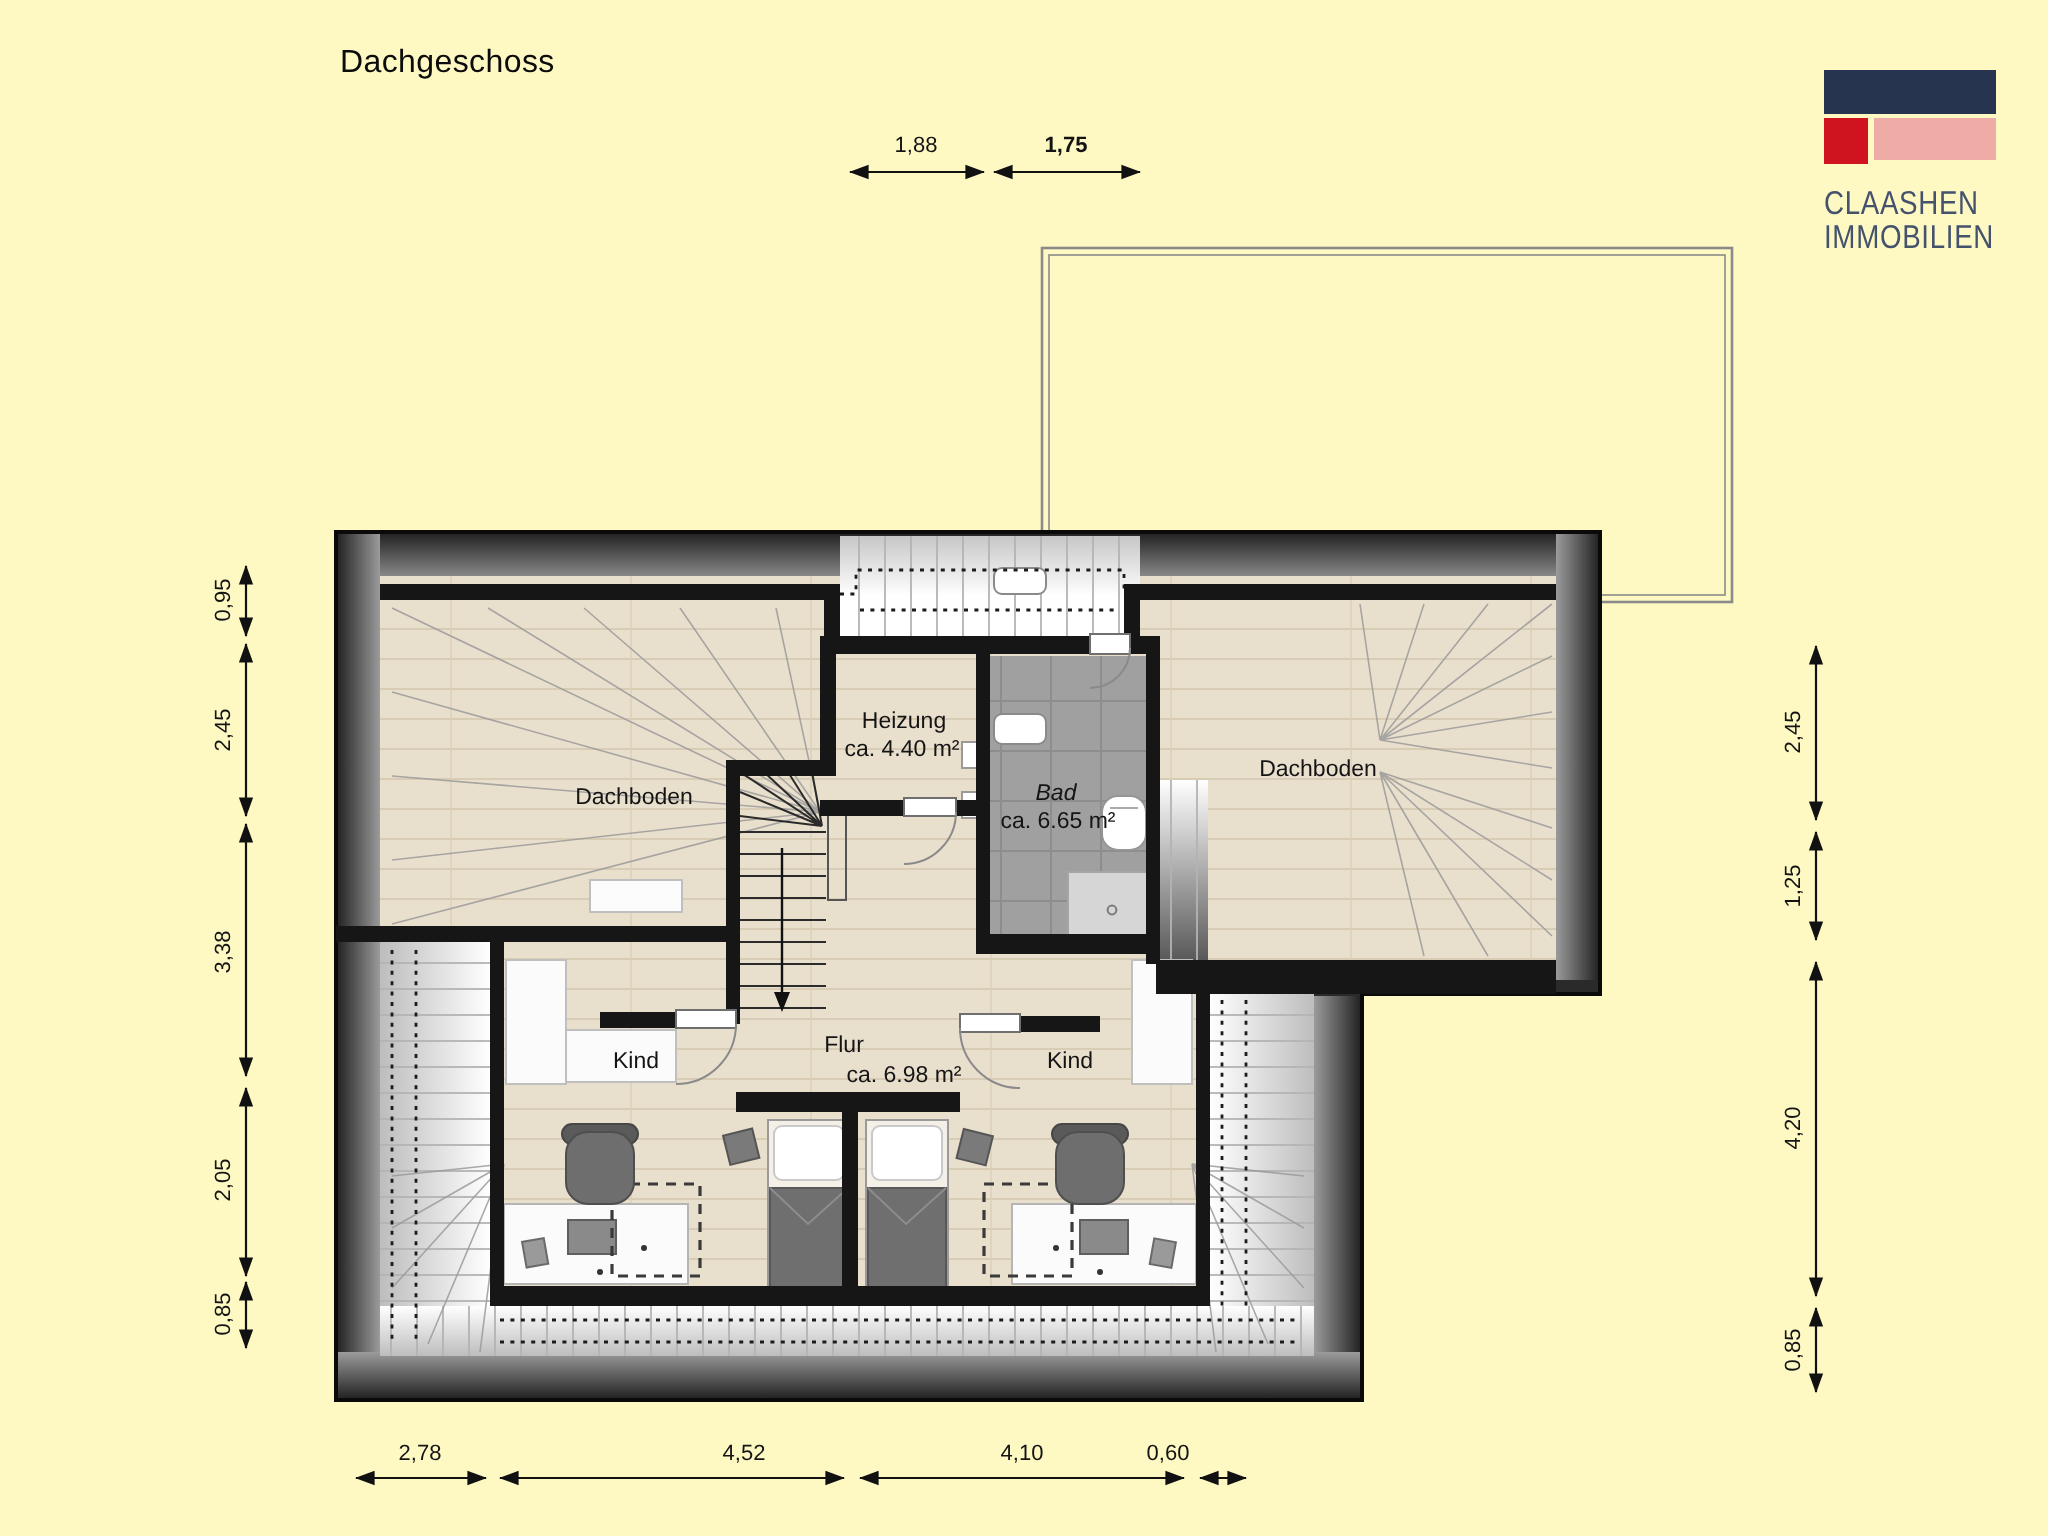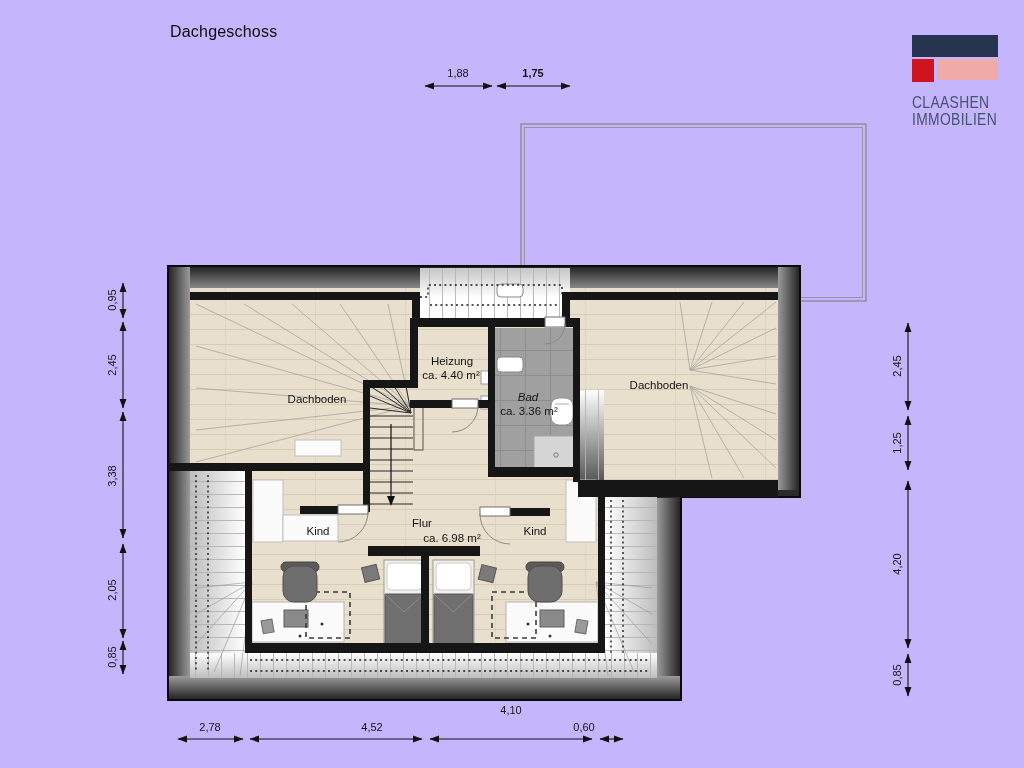--- a/index.html
+++ b/index.html
@@ -1,17 +1,17 @@
 <!DOCTYPE html>
 <html><head>
 <meta charset="utf-8">
 <style>
   html,body{margin:0;padding:0;background:#ffffff;width:1024px;height:768px;overflow:hidden;
     font-family:"Liberation Sans", sans-serif;}
-  #stage{position:relative;width:1024px;height:768px;background:#c4b5fd;}
+  #stage{position:relative;width:1024px;height:768px;background:#fef9c3;}
   #plan-svg{position:absolute;left:0;top:0;}
   .lbl{position:absolute;white-space:nowrap;color:#141414;}
   .title{font-size:16px;color:#0c0c0c;letter-spacing:.2px;}
   .room{font-size:11.5px;transform:translate(-50%,-50%);}
   .dim{font-size:11px;transform:translate(-50%,-50%);}
   .dim-v{transform:translate(-50%,-50%) rotate(-90deg);}
   .brand{font-size:16.5px;font-weight:400;letter-spacing:.4px;color:#45526d;
     transform:scaleX(.84);transform-origin:left top;}
 </style>
 </head>
@@ -257,21 +257,21 @@
     </svg>
     <div class="lbl brand" style="left:912px;top:93px;">CLAASHEN</div>
     <div class="lbl brand" style="left:912px;top:110px;">IMMOBILIEN</div>
   </div>
 
   <div class="lbl room" style="left:317px;top:399px;">Dachboden</div>
   <div class="lbl room" style="left:659px;top:385px;">Dachboden</div>
   <div class="lbl room" style="left:452px;top:361px;text-align:right;">Heizung</div>
   <div class="lbl room" style="left:451px;top:375px;">ca. 4.40 m²</div>
   <div class="lbl room" style="left:528px;top:397px;font-style:italic;">Bad</div>
-  <div class="lbl room" style="left:529px;top:411px;">ca. 3.36 m²</div>
+  <div class="lbl room" style="left:529px;top:411px;">ca. 6.65 m²</div>
   <div class="lbl room" style="left:318px;top:531px;">Kind</div>
   <div class="lbl room" style="left:535px;top:531px;">Kind</div>
   <div class="lbl room" style="left:422px;top:523px;">Flur</div>
   <div class="lbl room" style="left:422px;top:538px;margin-left:30px;">ca. 6.98 m²</div>
 
   <div class="lbl dim" style="left:458px;top:73px;">1,88</div>
   <div class="lbl dim" style="left:533px;top:73px;font-weight:bold;">1,75</div>
 
   <div class="lbl dim dim-v" style="left:112px;top:300px;">0,95</div>
   <div class="lbl dim dim-v" style="left:112px;top:365px;">2,45</div>
@@ -279,16 +279,16 @@
   <div class="lbl dim dim-v" style="left:112px;top:590px;">2,05</div>
   <div class="lbl dim dim-v" style="left:112px;top:657px;">0,85</div>
 
   <div class="lbl dim dim-v" style="left:897px;top:366px;">2,45</div>
   <div class="lbl dim dim-v" style="left:897px;top:443px;">1,25</div>
   <div class="lbl dim dim-v" style="left:897px;top:564px;">4,20</div>
   <div class="lbl dim dim-v" style="left:897px;top:675px;">0,85</div>
 
   <div class="lbl dim" style="left:210px;top:727px;">2,78</div>
   <div class="lbl dim" style="left:336px;top:727px;margin-left:36px;">4,52</div>
-  <div class="lbl dim" style="left:511px;top:710px;">4,10</div>
+  <div class="lbl dim" style="left:511px;top:727px;">4,10</div>
   <div class="lbl dim" style="left:584px;top:727px;">0,60</div>
 
 </div>
 
 </body></html>

